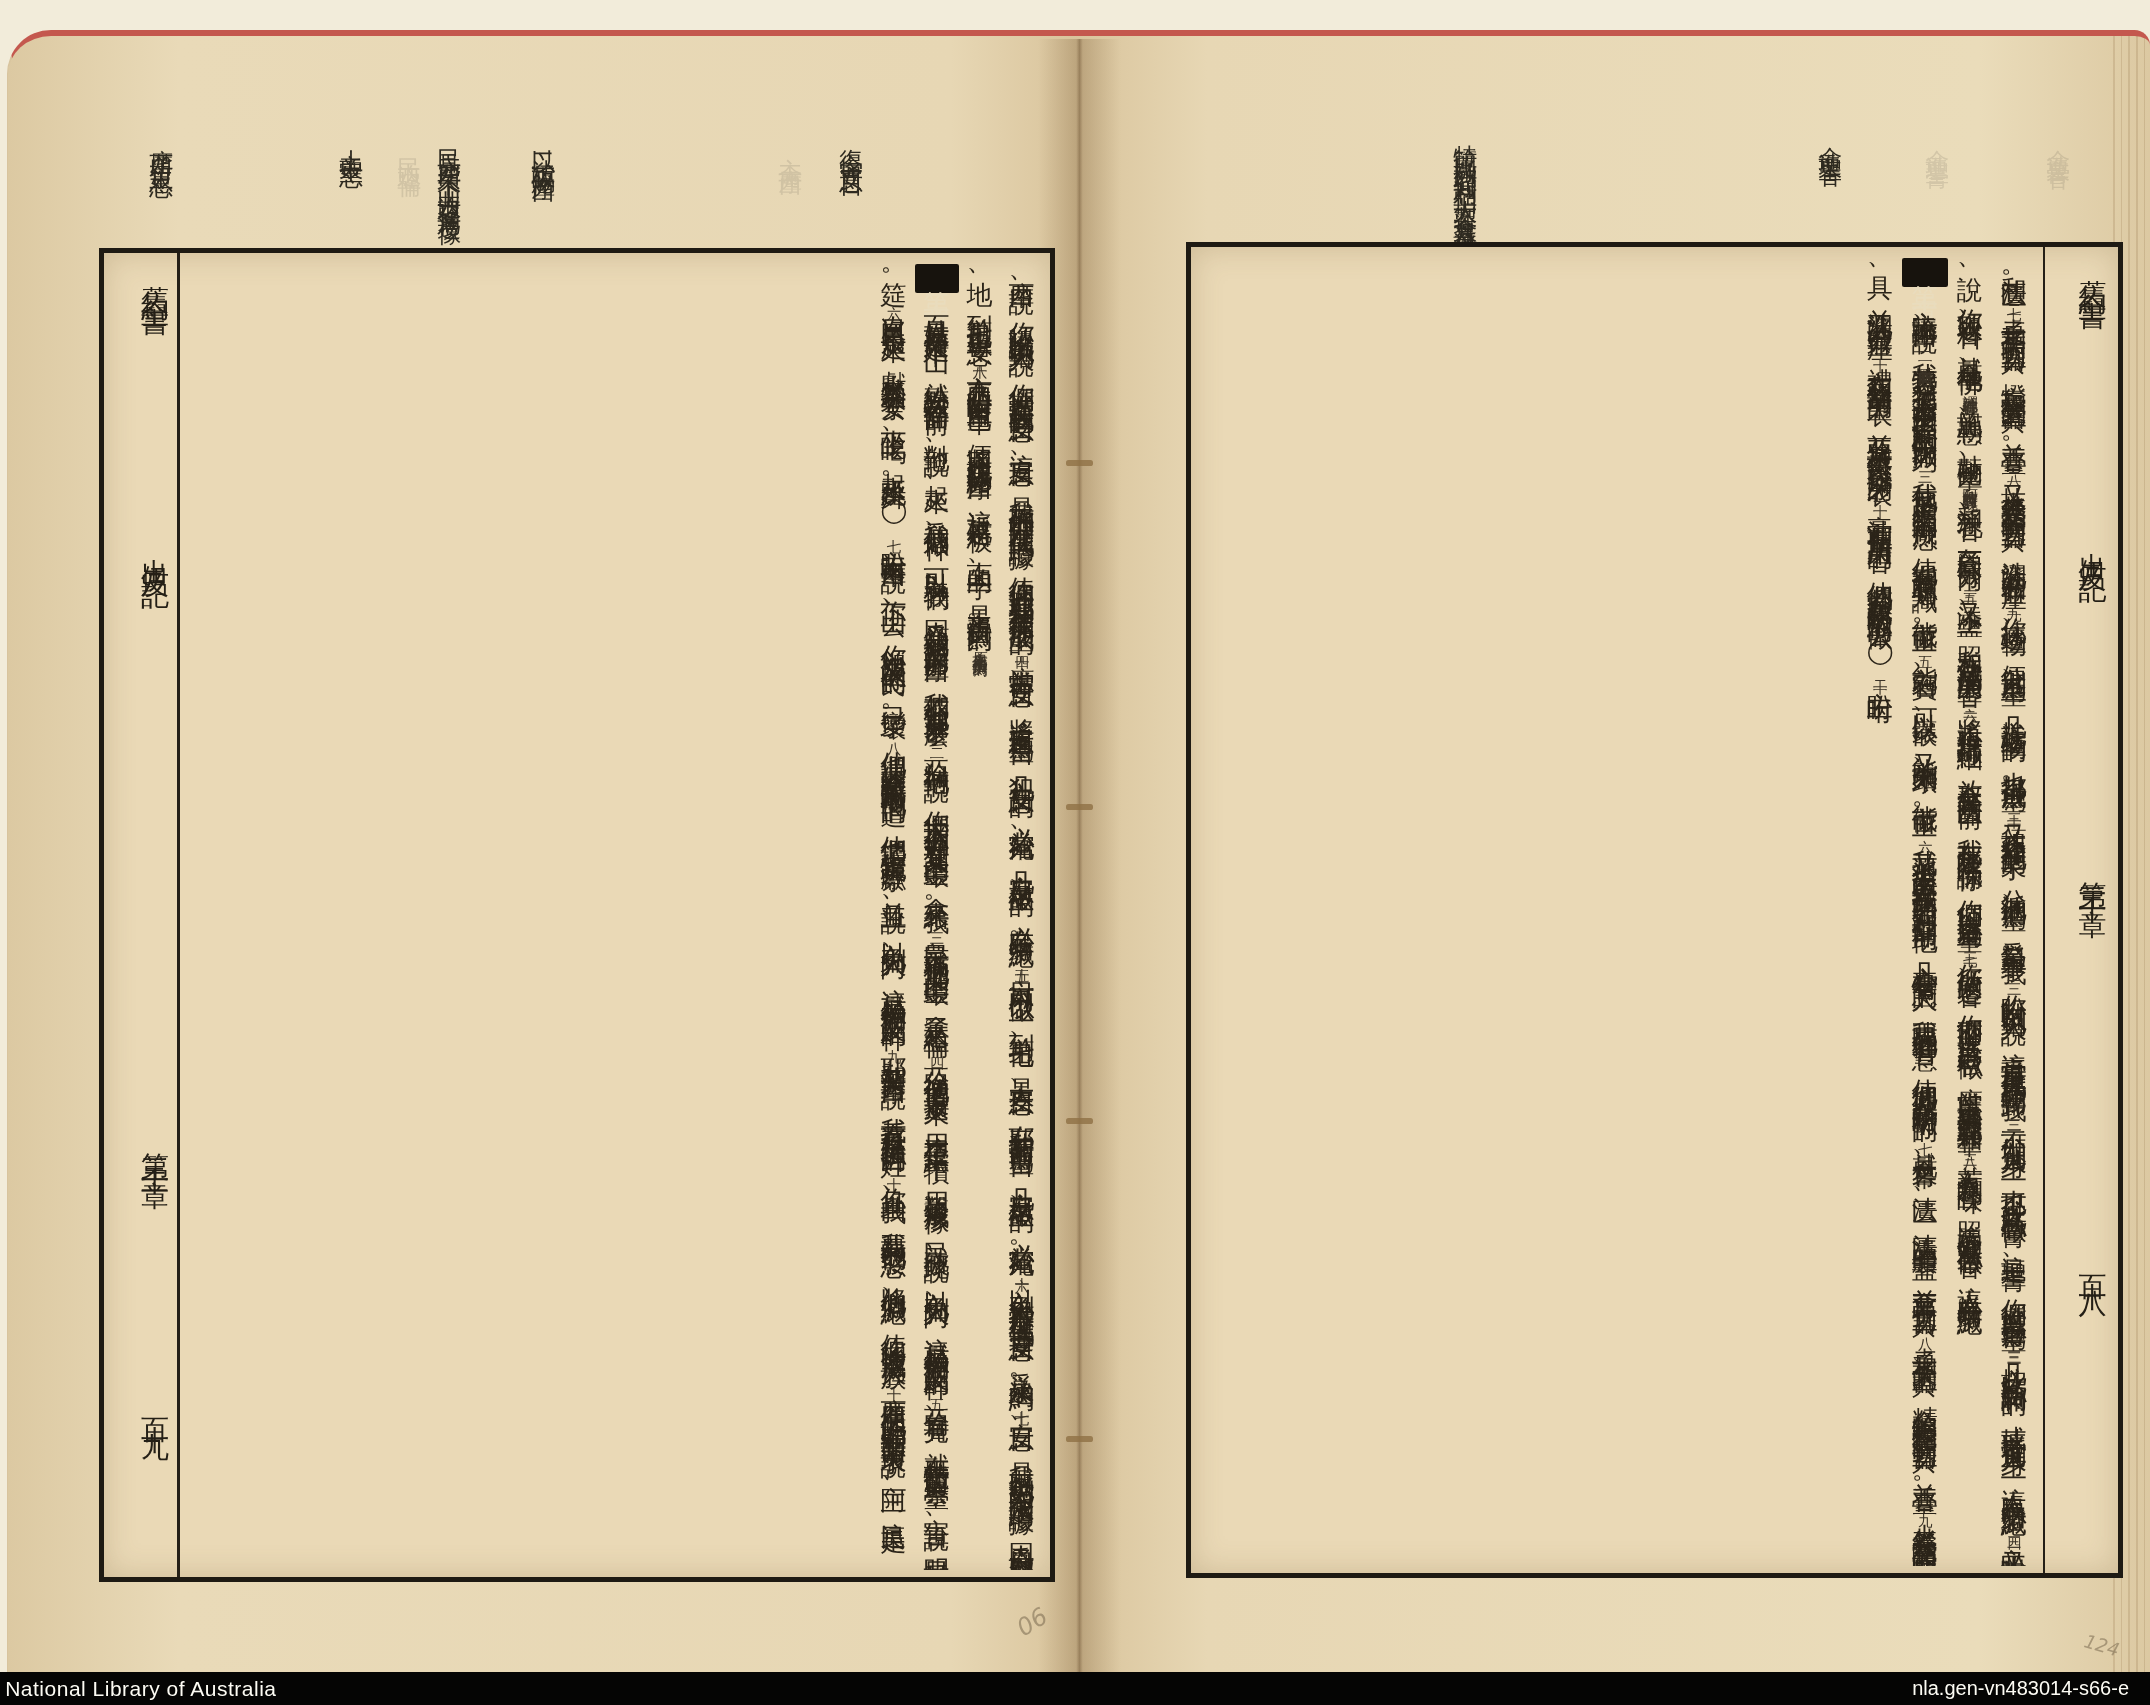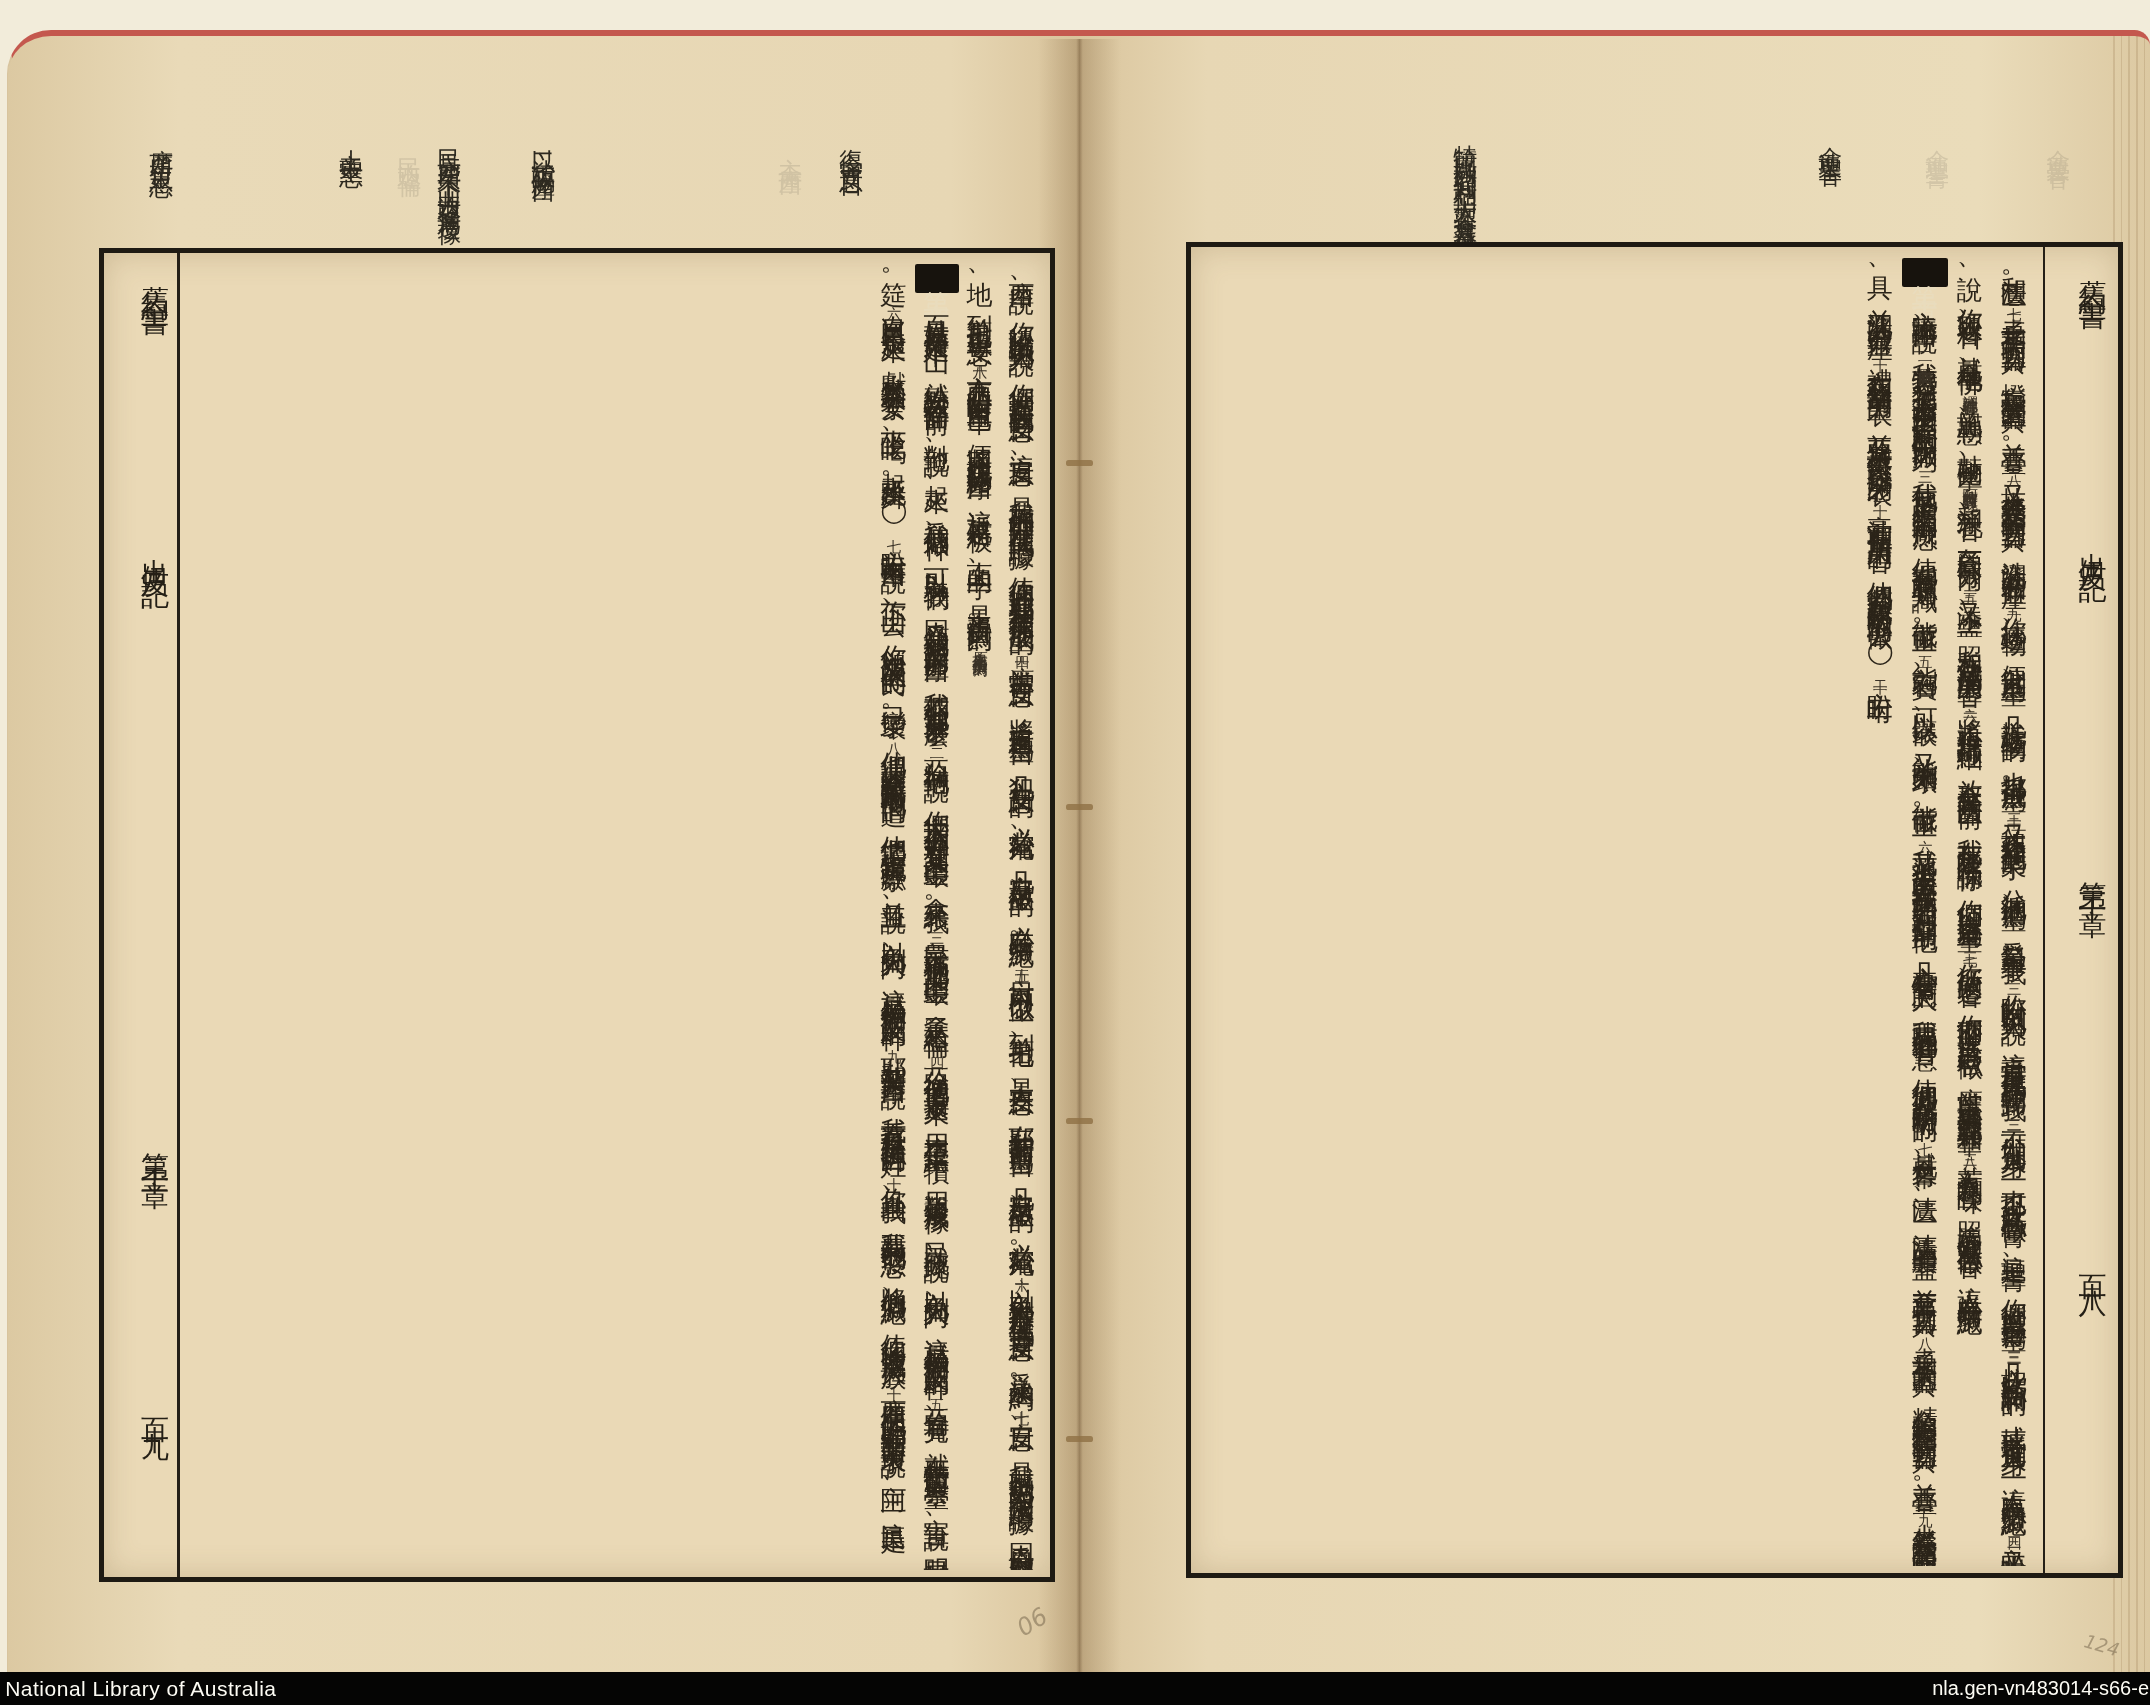--- a/index.html
+++ b/index.html
@@ -94,21 +94,21 @@
   .pm1 { left:1009px; top:1572px; font-size:24px; transform:rotate(-32deg); }
   .pm2 { left:2076px; top:1599px; font-size:18.6px; transform:rotate(16deg); }
 
   
   .nla-bar {
     position:absolute; left:0; right:0; top:1672px; height:33px; background:#050504;
     color:#fdfcf4; font-family:"Liberation Sans", sans-serif;
     display:flex; align-items:center; justify-content:space-between;
   }
   .nla-bar .lbl-left  { font-size:21px; padding-left:5.2px; letter-spacing:0.5px; }
-  .nla-bar .lbl-right { font-size:20px; padding-right:2px; }
+  .nla-bar .lbl-right { font-size:20px; padding-right:22px; }
 </style>
 </head>
 <body>
 
 <div class="book">
   <div class="page-stack"></div>
   <div class="gutter"></div>
   <div class="stitch s1"></div>
   <div class="stitch s2"></div>
   <div class="stitch s3"></div>

